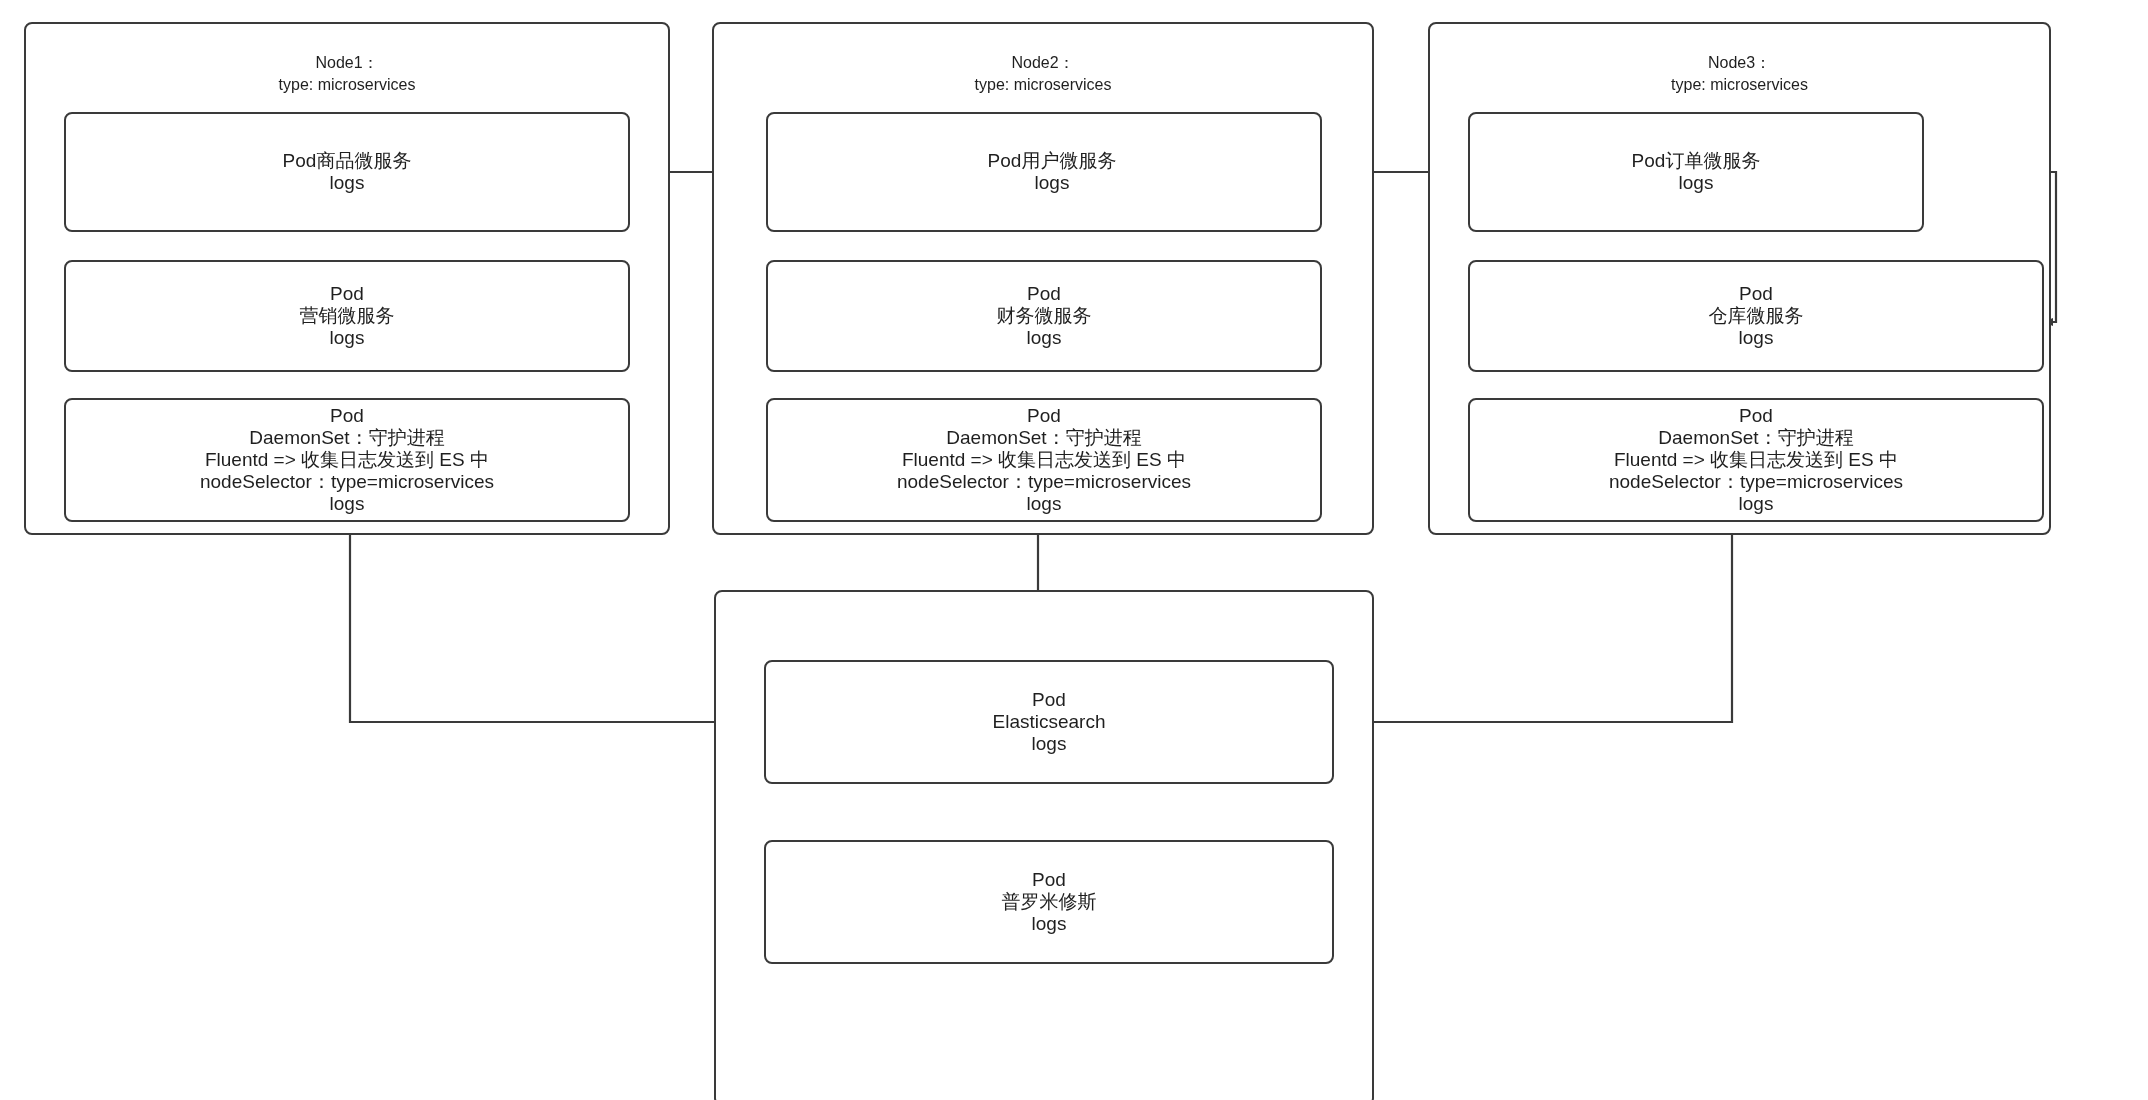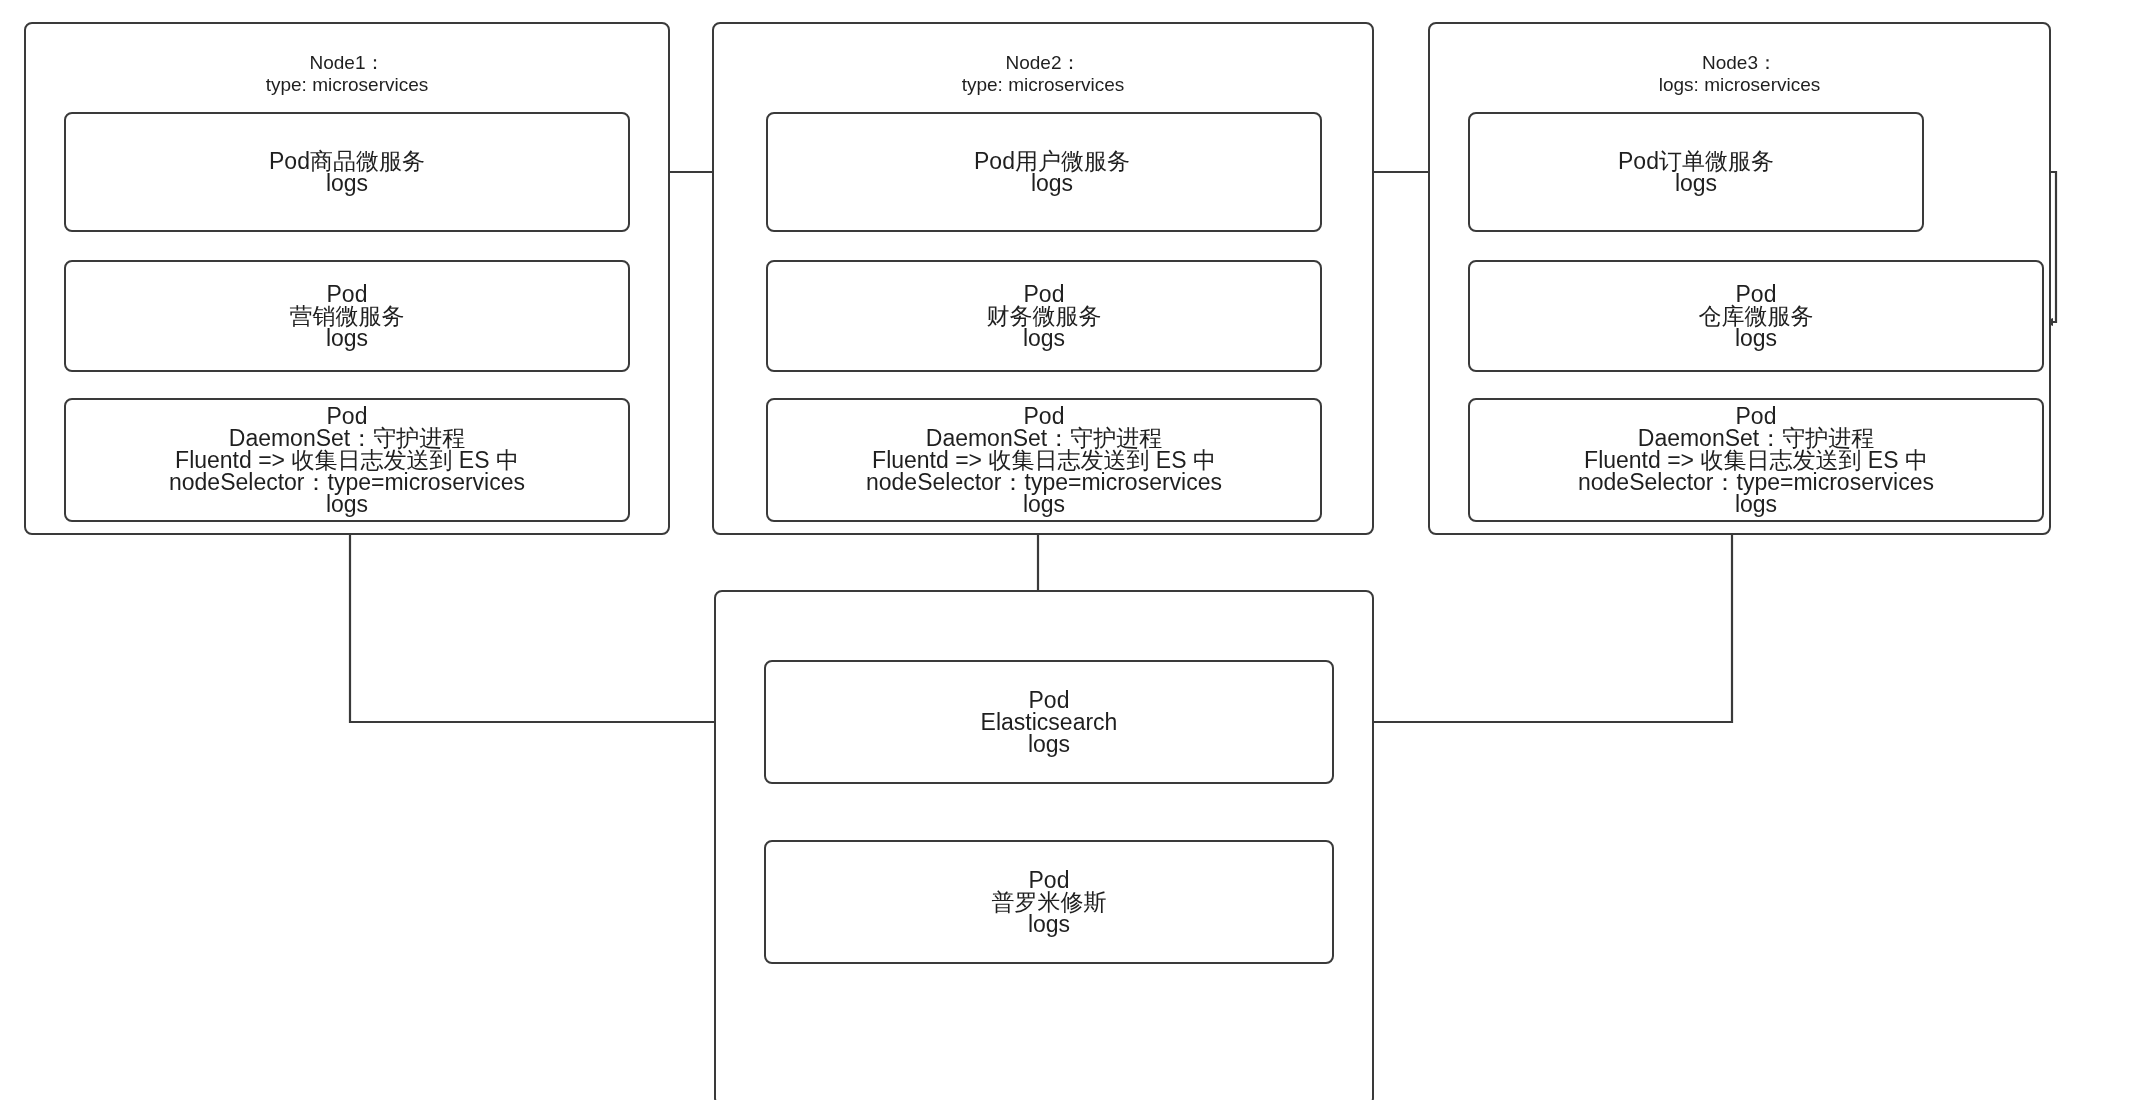--- a/index.html
+++ b/index.html
@@ -25,38 +25,38 @@
     border: 2px solid #3a3a3a;
     border-radius: 8px;
     background: #ffffff;
     box-sizing: border-box;
   }
   .node-title {
     position: absolute;
     left: 0;
     right: 0;
     text-align: center;
-    font-size: 19px;
+    font-size: 16px;
     line-height: 22px;
     color: #1f1f1f;
     white-space: pre-line;
   }
   .pod {
     position: absolute;
     border: 2px solid #3a3a3a;
     border-radius: 8px;
     background: #ffffff;
     box-sizing: border-box;
     display: flex;
     align-items: center;
     justify-content: center;
     text-align: center;
   }
   .pod-text {
-    font-size: 23px;
+    font-size: 19px;
     line-height: 22px;
     white-space: pre-line;
     color: #1f1f1f;
   }
   #edges {
     position: absolute;
     left: 0;
     top: 0;
     width: 2148px;
     height: 1100px;
@@ -121,21 +121,21 @@
   <div class="pod" style="left:766px; top:398px; width:556px; height:124px;">
     <div class="pod-text">Pod
 DaemonSet：守护进程
 Fluentd =&gt; 收集日志发送到 ES 中
 nodeSelector：type=microservices
 logs</div>
   </div>
 
   <div class="node" style="left:1428px; top:22px; width:623px; height:513px;">
     <div class="node-title" style="top:28px;">Node3：
-logs: microservices</div>
+type: microservices</div>
   </div>
   <div class="pod" style="left:1468px; top:112px; width:456px; height:120px;">
     <div class="pod-text">Pod订单微服务
 logs</div>
   </div>
   <div class="pod" style="left:1468px; top:260px; width:576px; height:112px;">
     <div class="pod-text">Pod
 仓库微服务
 logs</div>
   </div>

